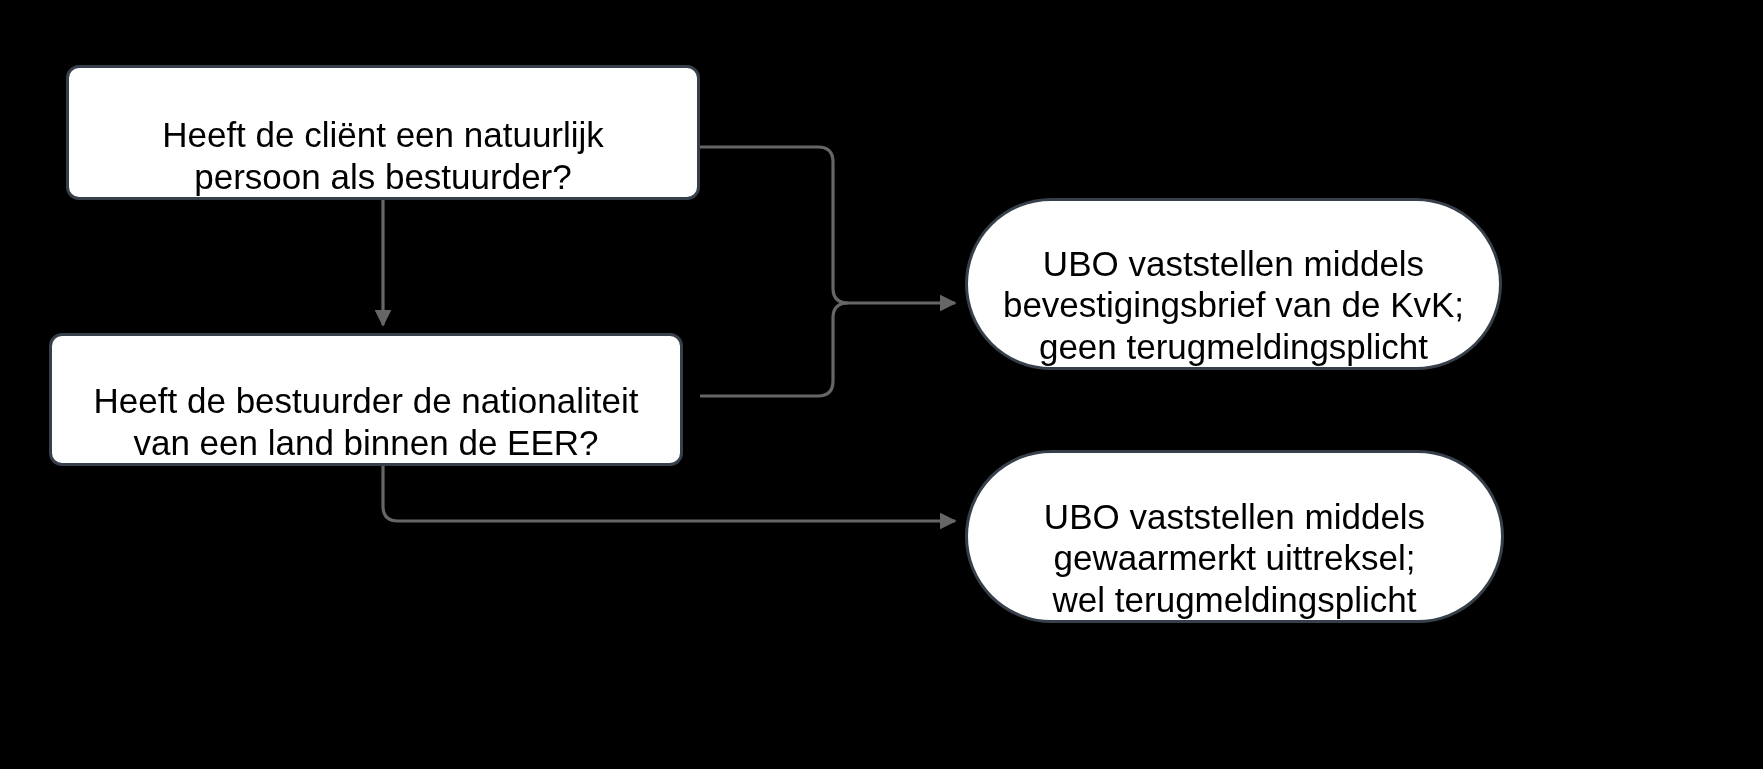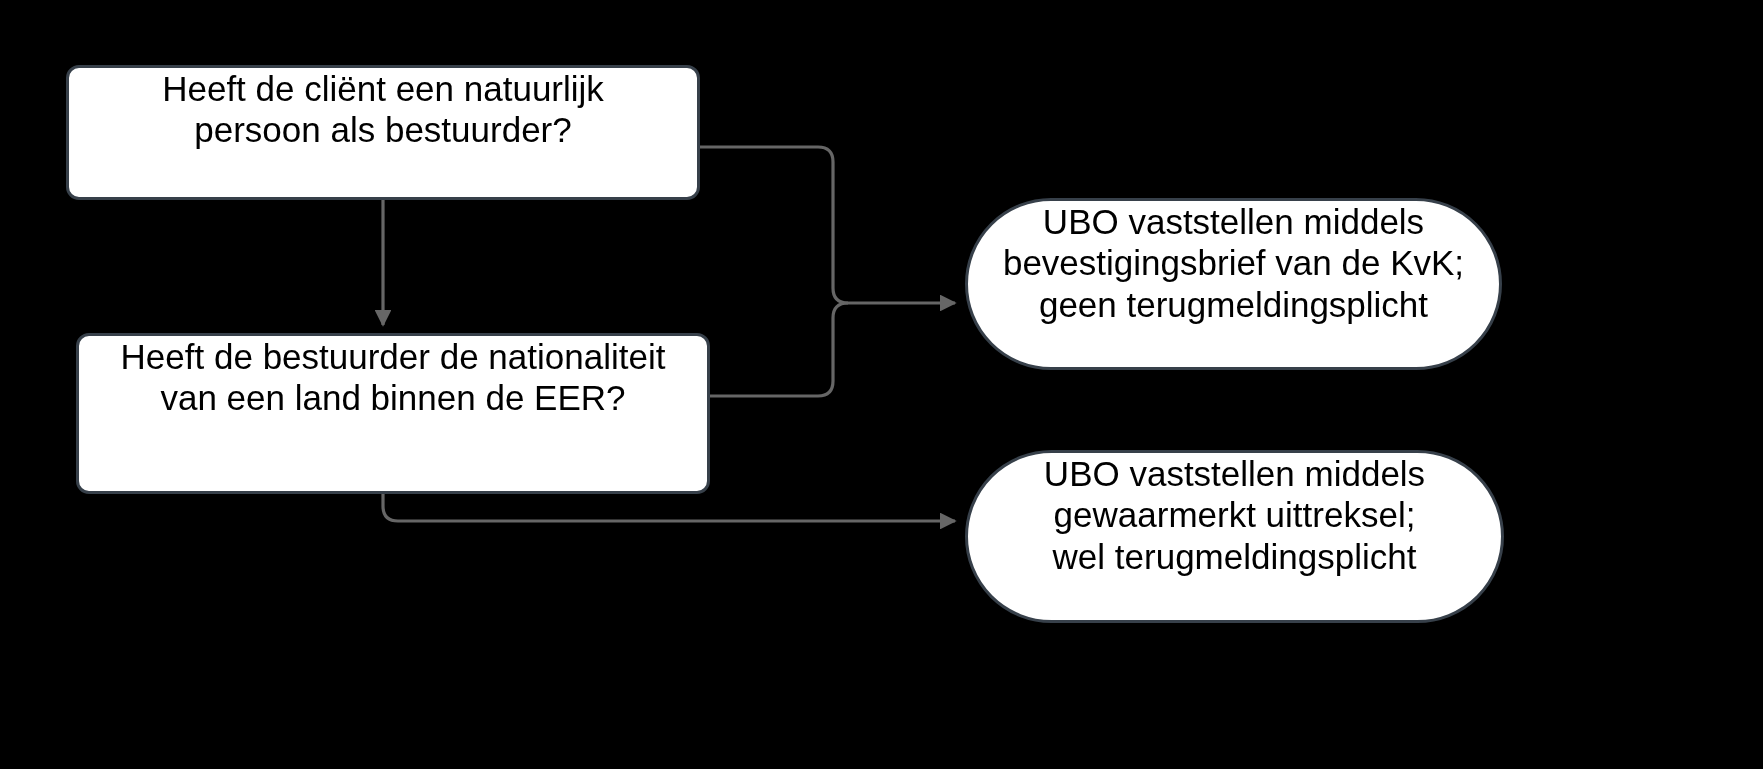--- a/index.html
+++ b/index.html
@@ -25,21 +25,21 @@
     width: 1763px;
     height: 769px;
     pointer-events: none;
   }
   .node {
     position: absolute;
     box-sizing: border-box;
     background: #ffffff;
     border: 3px solid #37404a;
     display: flex;
-    align-items: flex-start;
+    align-items: flex-end;
     justify-content: center;
     text-align: center;
     color: #000000;
     z-index: 2;
   }
   .node .node-label {
     display: block;
     white-space: pre-line;
     line-height: 1.18;
     padding: 0 14px;
@@ -52,24 +52,24 @@
     margin-top: 10px;
   }
   #node-question-bestuurder {
     left: 66px;
     top: 65px;
     width: 634px;
     height: 135px;
     font-size: 35px;
   }
   #node-question-eer {
-    left: 76px;
+    left: 49px;
     top: 333px;
     width: 634px;
-    height: 161px;
+    height: 133px;
     font-size: 35px;
   }
   #node-outcome-kvk {
     left: 965px;
     top: 188px;
     width: 537px;
     height: 172px;
     font-size: 35px;
   }
   #node-outcome-uittreksel {

